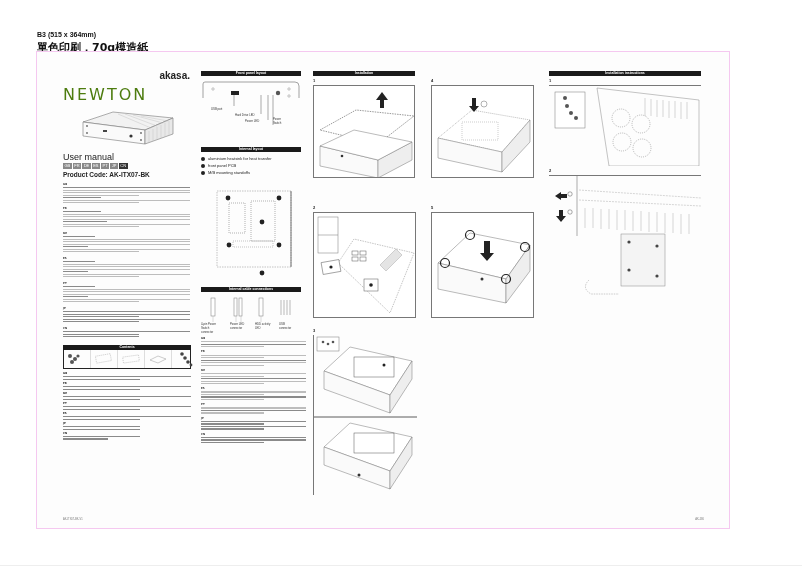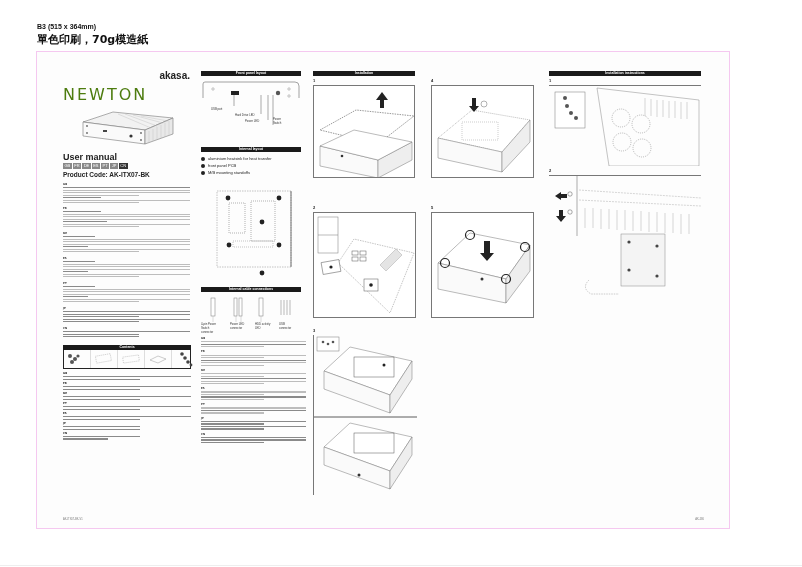--- a/index.html
+++ b/index.html
@@ -1,40 +1,40 @@
 <!DOCTYPE html>
 <html><head>
 <meta charset="utf-8">
 <style>
   * { box-sizing: border-box; margin: 0; padding: 0; }
   html, body { width: 802px; height: 567px; background: #ffffff; overflow: hidden; }
   body { font-family: "DejaVu Sans", sans-serif; color: #222; position: relative; }
 
-  .spec { position: absolute; left: 37px; top: 23px; }
+  .spec { position: absolute; left: 37px; top: 31px; }
   .spec .size { font-size: 7px; font-weight: bold; color: #111; font-family: "Liberation Sans", sans-serif; }
   .spec .print { font-size: 11px; font-weight: bold; color: #111; margin-top: 2px; }
 
   .sheet { position: absolute; left: 36px; top: 51px; width: 694px; height: 478px;
            border: 1px solid #f5c8f0; background: #fdfdfd; }
 
   .col { position: absolute; top: 0; bottom: 12px; }
   .col1 { left: 22px; width: 135px; }
   .col2 { left: 160px; width: 115px; }
   .col3 { left: 274px; width: 235px; }
   .col4 { left: 510px; width: 165px; }
 
   .bar { background: #1a1a1a; color: #fff; font-size: 3.5px; text-align: center; height: 5px;
          line-height: 5px; font-weight: bold; font-family: "Liberation Sans", sans-serif; }
 
   .brand { position: absolute; right: 4px; top: 18px; font-size: 10px; font-weight: bold;
            font-family: "Liberation Sans", sans-serif; color: #222; }
   .product-name { position: absolute; left: 4px; top: 33px; font-size: 16px; letter-spacing: 2px;
                   font-family: "DejaVu Sans", sans-serif; font-weight: normal; color: #4d7c0f; }
   .device-img { position: absolute; left: 14px; top: 56px; width: 104px; height: 40px; }
-  .manual-title { position: absolute; left: 4px; top: 100px; font-size: 9px; font-weight: bold; color: #222; font-family: "Liberation Sans", sans-serif; }
+  .manual-title { position: absolute; left: 4px; top: 100px; font-size: 9px; font-weight: normal; color: #222; font-family: "Liberation Sans", sans-serif; }
   .langs { position: absolute; left: 4px; top: 111px; display: flex; gap: 1px; }
   .lang { font-size: 4px; background: #888; color: #fff; padding: 0 1.5px; height: 6px; line-height: 6px; font-family: "Liberation Sans", sans-serif; }
   .lang.last { background: #333; }
   .product-code { position: absolute; left: 4px; top: 119px; font-size: 6.5px; font-weight: bold; color: #222; font-family: "Liberation Sans", sans-serif; }
 
   .txtblock { position: absolute; left: 4px; width: 127px; }
   .txtblock .h { font-size: 2.6px; font-weight: bold; color: #333; height: 3px; }
   .txtline { height: 1.3px; background: #bdbdbd; margin: 1.2px 0; }
   .txtline.short { width: 60%; }
   .txtline.dark { background: #8a8a8a; }

